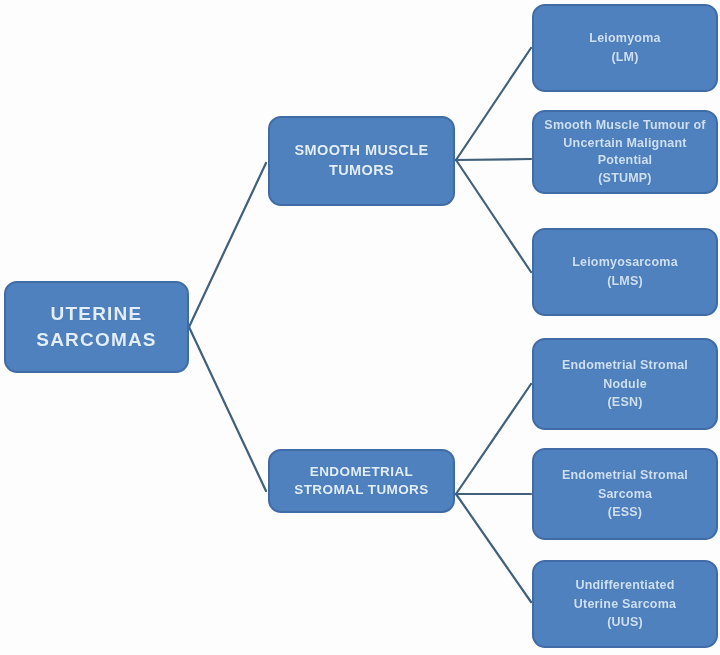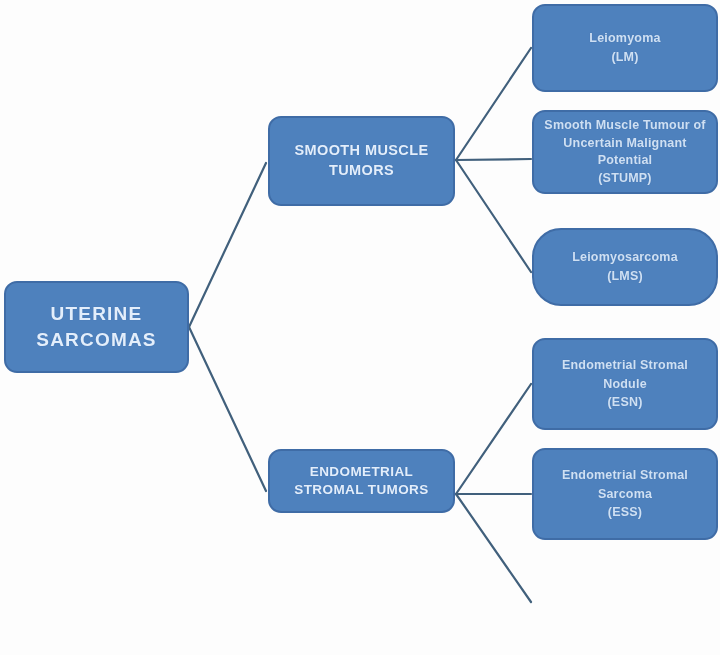--- a/index.html
+++ b/index.html
@@ -49,21 +49,21 @@
     font-size: 12.5px;
     line-height: 1.5;
     color: var(--leaf-text, #cfe0f3);
     letter-spacing: 0.2px;
   }
   #n-root        { left: 4px;   top: 281px; width: 185px; height: 92px; font-size: 19px;   letter-spacing: 1.2px; }
   #n-smooth      { left: 268px; top: 116px; width: 187px; height: 90px; font-size: 14.5px; letter-spacing: 0.4px; }
   #n-endometrial { left: 268px; top: 449px; width: 187px; height: 64px; font-size: 13.5px; letter-spacing: 0.4px; }
   #n-lm          { left: 532px; top: 4px;   width: 186px; height: 88px; }
   #n-stump       { left: 532px; top: 110px; width: 186px; height: 84px; line-height: 1.4; }
-  #n-lms         { left: 532px; top: 228px; width: 186px; height: 78px; border-radius: 29px; }
+  #n-lms         { left: 532px; top: 228px; width: 186px; height: 88px; }
   #n-esn         { left: 532px; top: 338px; width: 186px; height: 92px; }
   #n-ess         { left: 532px; top: 448px; width: 186px; height: 92px; }
   #n-uus         { left: 532px; top: 560px; width: 186px; height: 88px; }
 </style>
 </head>
 <body>
 
 <div class="stage">
 
   <svg class="connectors" viewBox="0 0 720 655" xmlns="http://www.w3.org/2000/svg">
@@ -90,14 +90,17 @@
 Potential
 (STUMP)</div>
   <div class="node leaf" id="n-lms">Leiomyosarcoma
 (LMS)</div>
   <div class="node leaf" id="n-esn">Endometrial Stromal
 Nodule
 (ESN)</div>
   <div class="node leaf" id="n-ess">Endometrial Stromal
 Sarcoma
 (ESS)</div>
+  <div class="node leaf" id="n-uus">Undifferentiated
+Uterine Sarcoma
+(UUS)</div>
 
 </div>
 
 </body></html>

